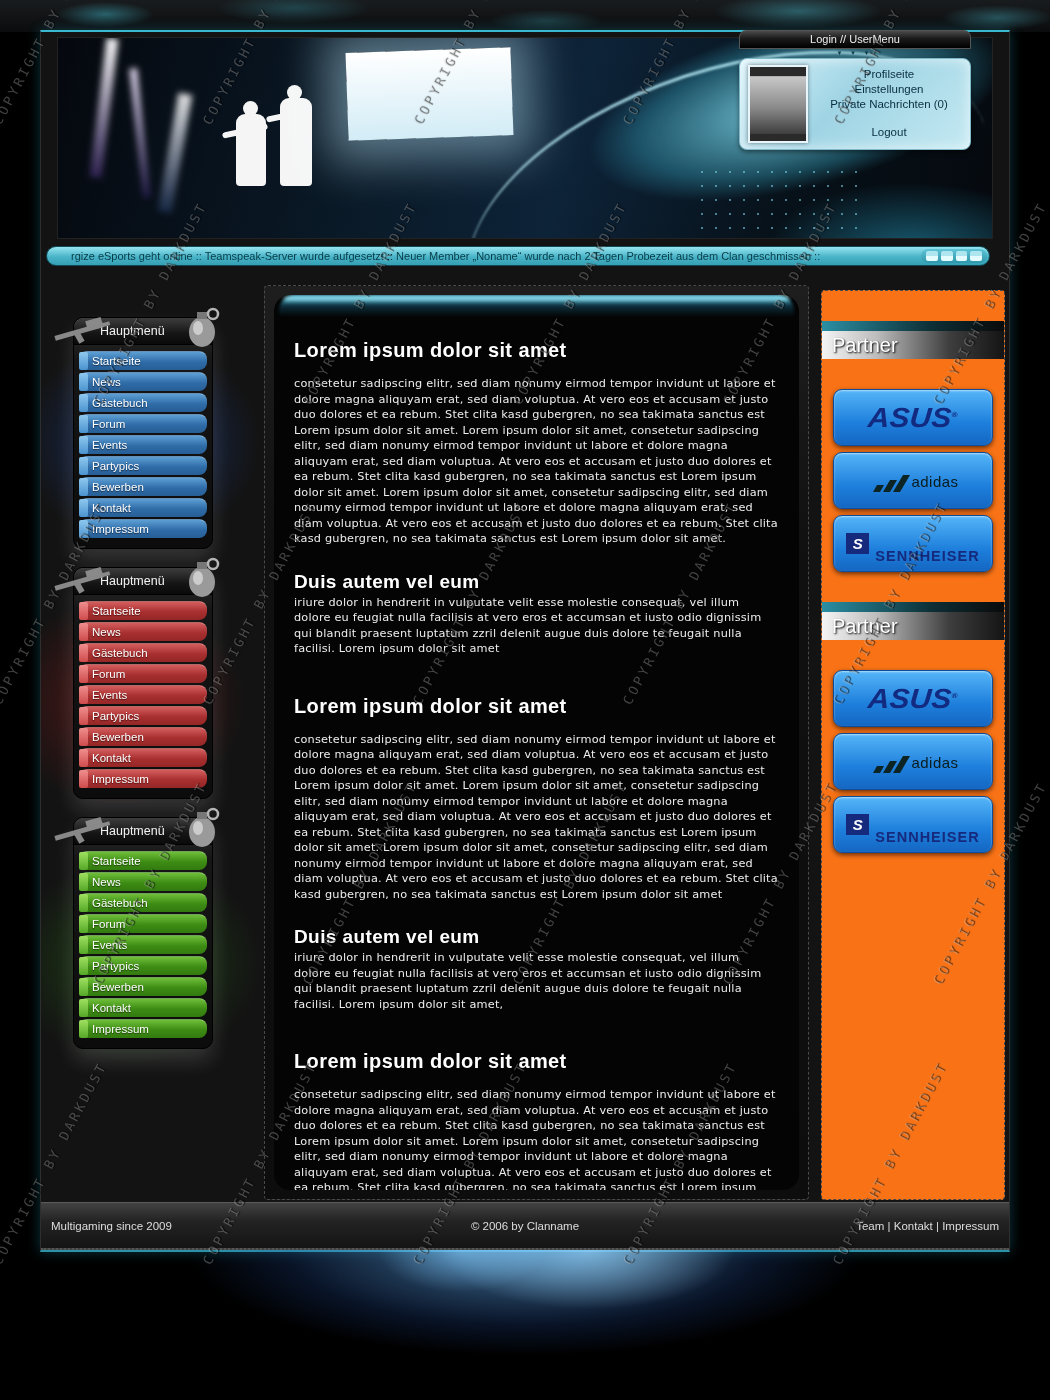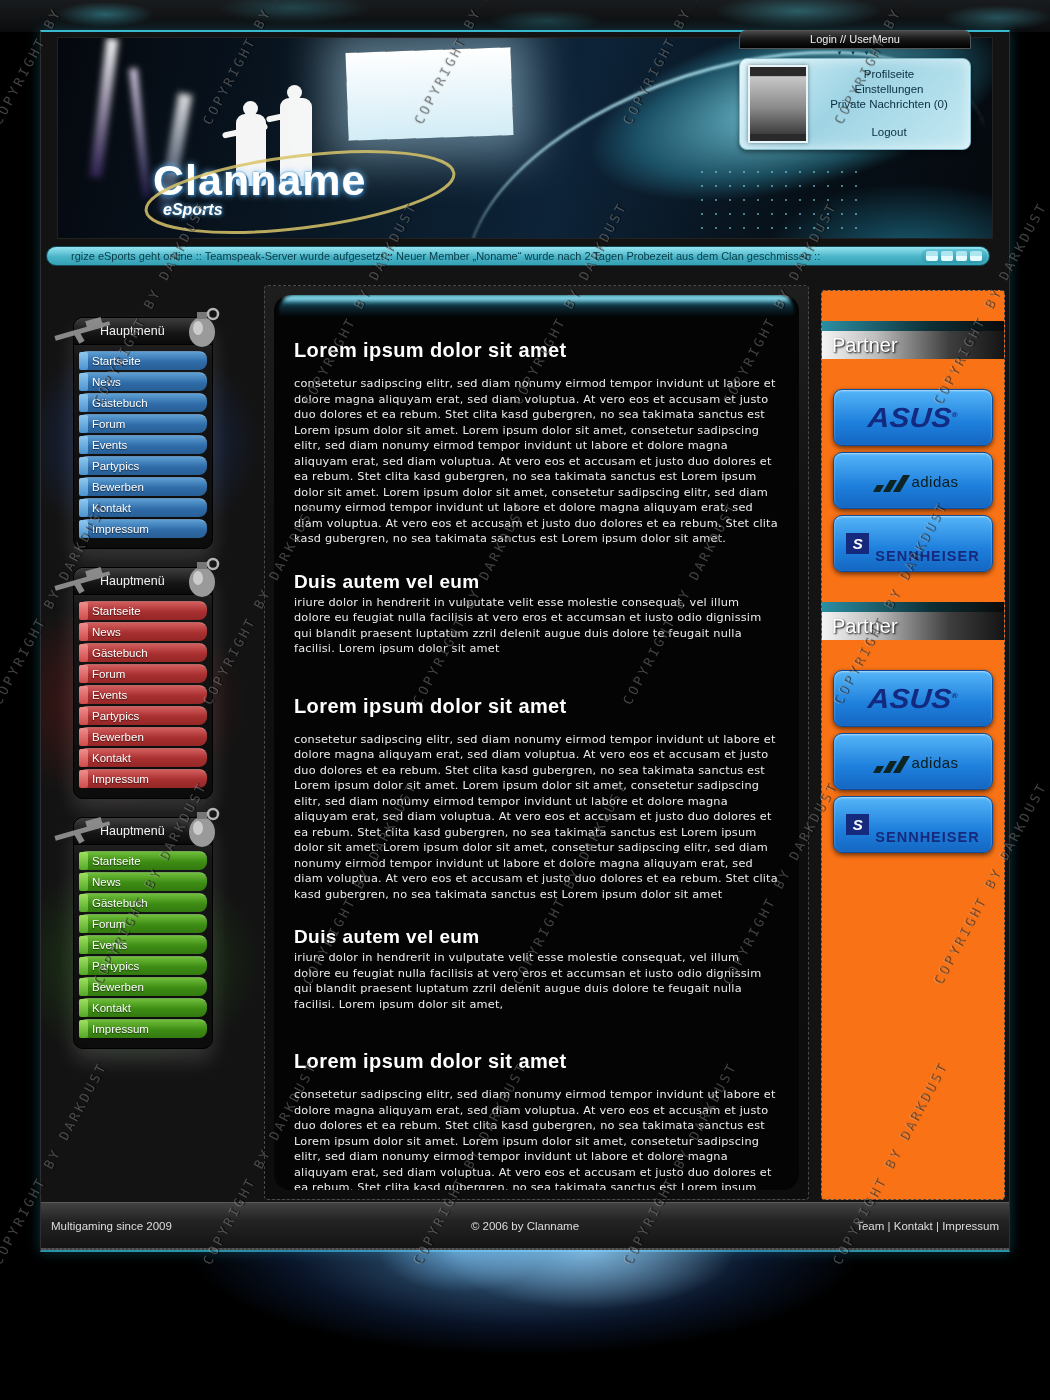--- a/index.html
+++ b/index.html
@@ -198,27 +198,20 @@
     <div class="hdr-sw3"></div>
     <div class="hdr-dots"></div>
     <div class="hdr-screen"></div>
     <div class="beam b1"></div>
     <div class="beam b2"></div>
     <div class="beam b3"></div>
     <div class="soldiers">
       <div class="fig f1"></div>
       <div class="fig f2"></div>
     </div>
-    <div class="logo">
-      <svg class="logo-ellipse" width="330" height="110">
-        <ellipse cx="165" cy="52" rx="155" ry="36" fill="none" stroke="#d8c468" stroke-width="3" opacity="0.85" transform="rotate(-7 165 52)"></ellipse>
-      </svg>
-      <div class="logo-title">Clanname</div>
-      <div class="logo-sub">eSports</div>
-    </div>
   </div>
 
   <div id="usermenu">
     <div class="um-title">Login // UserMenu</div>
     <div class="um-dots">▾ ▾ ▾</div>
     <div class="um-panel">
       <div class="avatar"></div>
       <div class="um-links" id="um-links">
           <div class="um-link">Profilseite</div>
           <div class="um-link">Einstellungen</div>

